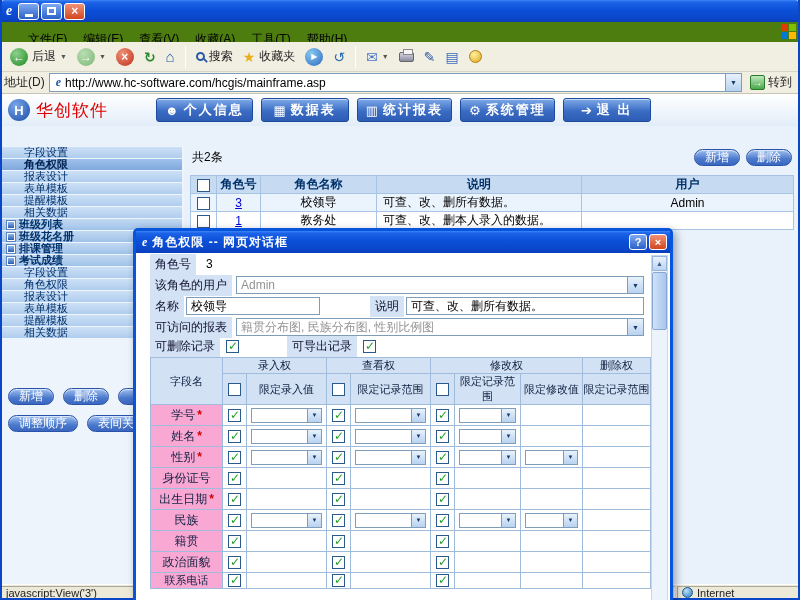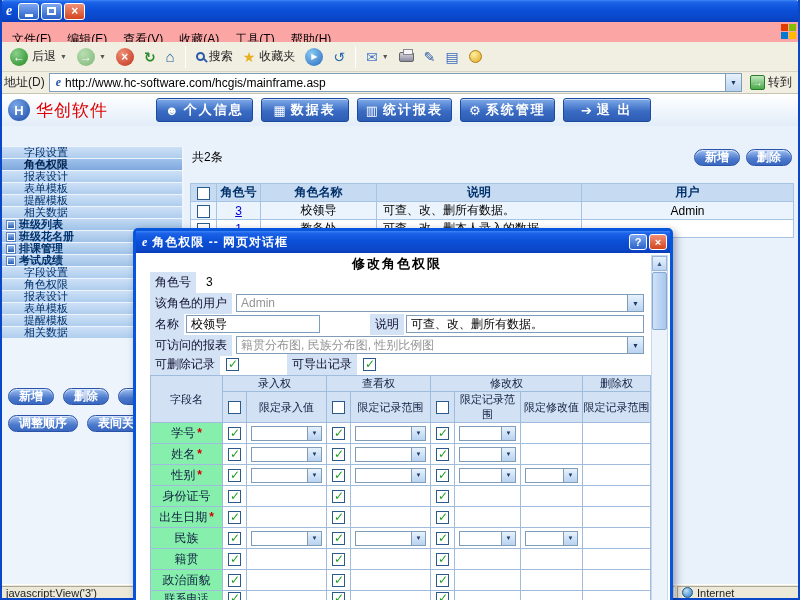--- a/index.html
+++ b/index.html
@@ -14,22 +14,22 @@
     border-radius:5px 5px 0 0}
   .ie-ico{color:#fff;font-weight:bold;font-style:italic;font-family:"Liberation Serif",serif;font-size:14px;margin:0 4px 0 2px}
   .titlebar .title{flex:1;color:#fff;font-weight:bold;font-size:12px;letter-spacing:1.5px;white-space:nowrap;overflow:hidden}
   .winbtn{width:21px;height:17px;border:1px solid #fff;border-radius:3px;margin-left:2px;display:flex;align-items:center;justify-content:center;
     background:linear-gradient(#7FA8F0,#2A62C8);color:#fff;font-weight:bold;font-size:12px}
   .winbtn.close{background:linear-gradient(#F09078,#D3461E)}
   .g-min{width:8px;height:3px;background:#fff;margin-top:8px}
   .g-max{width:9px;height:8px;border:2px solid #fff}
 
   
-  .menubar{position:absolute;top:22px;left:0;right:0;height:36px;background:#fca5a5;border-bottom:1px solid #D8D4C4;
-    display:flex;align-items:center;padding-left:4px}
+  .menubar{position:absolute;top:22px;left:0;right:0;height:36px;background:#4d7c0f;border-bottom:1px solid #D8D4C4;
+    display:flex;align-items:center;padding-left:20px}
   .menu-item{font-size:12px;padding:2px 8px;color:#000}
   .winlogo{position:absolute;right:4px;top:2px;width:15px;height:15px;display:grid;grid-template-columns:7px 7px;grid-template-rows:7px 7px;gap:1px}
   .winlogo i{display:block}
   .wl-r{background:#E03C00}.wl-g{background:#7FBF00}.wl-b{background:#0078D4}.wl-y{background:#FFB900}
 
   
   .toolbar{position:absolute;top:42px;left:0;right:0;height:30px;background:#F1EFE2;border-bottom:1px solid #D8D4C4;
     display:flex;align-items:center;padding:0 6px;gap:2px}
   .tbtn{display:flex;align-items:center;gap:4px;padding:2px 4px;font-size:12px;color:#222;white-space:nowrap}
   .circ{width:18px;height:18px;border-radius:50%;display:flex;align-items:center;justify-content:center;color:#fff;font-size:12px;font-weight:bold}
@@ -85,25 +85,25 @@
   .sidebar{position:absolute;left:0;top:0;bottom:0;width:184px;background:#EDF4FB;padding:1px 2px}
   .sb-row{height:11px;line-height:11px;margin-bottom:1px;font-size:11px;color:#00306A;display:flex;align-items:center;padding-left:22px;
     background:linear-gradient(#CCE0F6,#AFCDEE)}
   .sb-row.group{padding-left:5px;gap:4px;font-weight:bold;background:linear-gradient(#C2D9F2,#9FC2E8)}
   .sb-row.sel{background:linear-gradient(#9FC2EC,#7FA8DC);font-weight:bold;color:#00214E}
   .sb-ic{width:8px;height:8px;background:linear-gradient(#8FB8F0,#2A5AB0);border:1px solid #fff;box-shadow:0 0 0 1px #5A82C0;flex:none}
   .sb-btns{position:absolute;left:8px;display:flex;gap:9px}
   .sb-btns1{top:242px}
   .sb-btns2{top:269px}
   .pill{height:17px;padding:0 10px;border-radius:9px;background:linear-gradient(#9FC0F0,#4A78CC 60%,#3A68C0);border:1px solid #2A52A8;
-    color:#fff;font-size:12px;font-weight:bold;display:inline-flex;align-items:center;justify-content:center;box-shadow:inset 0 1px 1px rgba(255,255,255,.7);white-space:nowrap}
+    color:#fff;font-size:12px;font-weight:normal;display:inline-flex;align-items:center;justify-content:center;box-shadow:inset 0 1px 1px rgba(255,255,255,.7);white-space:nowrap}
   .pill.sliver{width:46px}
 
   .main{position:absolute;left:184px;top:0;right:0;bottom:0;background:#E9F2FB}
-  .roles-bar{display:flex;align-items:center;padding:3px 8px 16px 8px;gap:6px}
+  .roles-bar{display:flex;align-items:center;padding:3px 8px 8px 8px;gap:6px}
   .count{font-size:12px;color:#000;flex:1}
   table.roles{border-collapse:collapse;table-layout:fixed;width:calc(100% - 12px);margin:1px 6px}
   .roles th,.roles td{border:1px solid #A8C4E4;height:17px;font-size:12px;text-align:center;overflow:hidden;white-space:nowrap}
   .roles th{background:#C6DBF2;color:#00306A;font-weight:bold}
   .roles tr.r0 td{background:#EBF3FC}
   .roles tr.r1 td{background:#FFFFFF}
   .roles td.desc{text-align:left;padding-left:6px}
   .link{color:#0000D8;text-decoration:underline}
   .cb{display:inline-block;width:13px;height:13px;background:#fff;border:1px solid #2A5A8C;position:relative;vertical-align:middle;flex:none}
   .cb.on::after{content:"✓";position:absolute;left:1px;top:-2px;font-size:12px;font-weight:bold;color:#1E9E1E}
@@ -131,21 +131,21 @@
   .combo-btn{width:16px;height:100%;background:linear-gradient(#E8F2FC,#B8D2F0);border-left:1px solid #7F9DB9;display:flex;align-items:center;justify-content:center;font-size:7px;color:#1A3A6A;flex:none}
   .chkrow{height:14px}
   .chkrow .cb{margin-left:6px}
   .gap48{width:48px;flex:none}
 
   table.perm{border-collapse:collapse;table-layout:fixed;width:500px;margin-top:4px}
   .perm th,.perm td{border:1px solid #9FBCDC;font-size:11px;overflow:hidden;text-align:center;padding:0}
   .perm thead tr:first-child th{height:12px;background:#D2E1F4;color:#102040;font-weight:normal}
   .perm thead tr:last-child th{height:14px;background:#D2E1F4;color:#102040;font-weight:normal}
   .perm td{height:21px;background:#fff}
-  .perm td.pfield{background:#86efac;color:#102040;font-size:12px}
+  .perm td.pfield{background:#f9a8d4;color:#102040;font-size:12px}
   .perm tr.compact td{height:13px}
   .perm tr.compact td.pfield{font-size:11px}
   .req{color:#D00000;margin-left:2px;font-weight:bold}
   .combo{display:block;width:calc(100% - 8px);height:15px;margin:0 auto;border:1px solid #7F9DB9;background:#fff;position:relative}
   .combo::after{content:"▼";position:absolute;right:0;top:0;bottom:0;width:13px;background:linear-gradient(#E8F2FC,#B8D2F0);
     border-left:1px solid #7F9DB9;font-size:6px;color:#1A3A6A;display:flex;align-items:center;justify-content:center}
 
   .dlg-scroll{position:absolute;top:2px;right:2px;bottom:0;width:17px;background:#EDF3FB;border:1px solid #C8D8EC}
   .scr-btn{position:absolute;left:0;width:15px;height:15px;background:linear-gradient(#E8F2FC,#BCD4F0);border:1px solid #96B4DC;
     color:#3A5A8C;font-size:7px;display:flex;align-items:center;justify-content:center}
@@ -403,21 +403,20 @@
   </div>
 
   <div class="dialog">
     <div class="dlg-title">
       <span class="dlg-ico">e</span>
       <span class="t">角色权限 -- 网页对话框</span>
       <span class="dlg-btn">?</span>
       <span class="dlg-btn close">×</span>
     </div>
     <div class="dlg-body">
-      <div class="dlg-h">修改角色权限</div>
 
       <div class="frow">
         <span class="flabel">角色号</span>
         <span style="margin-left:10px">3</span>
       </div>
 
       <div class="frow">
         <span class="flabel">该角色的用户</span>
         <span class="bigcombo">
           <span class="txt">Admin</span>

